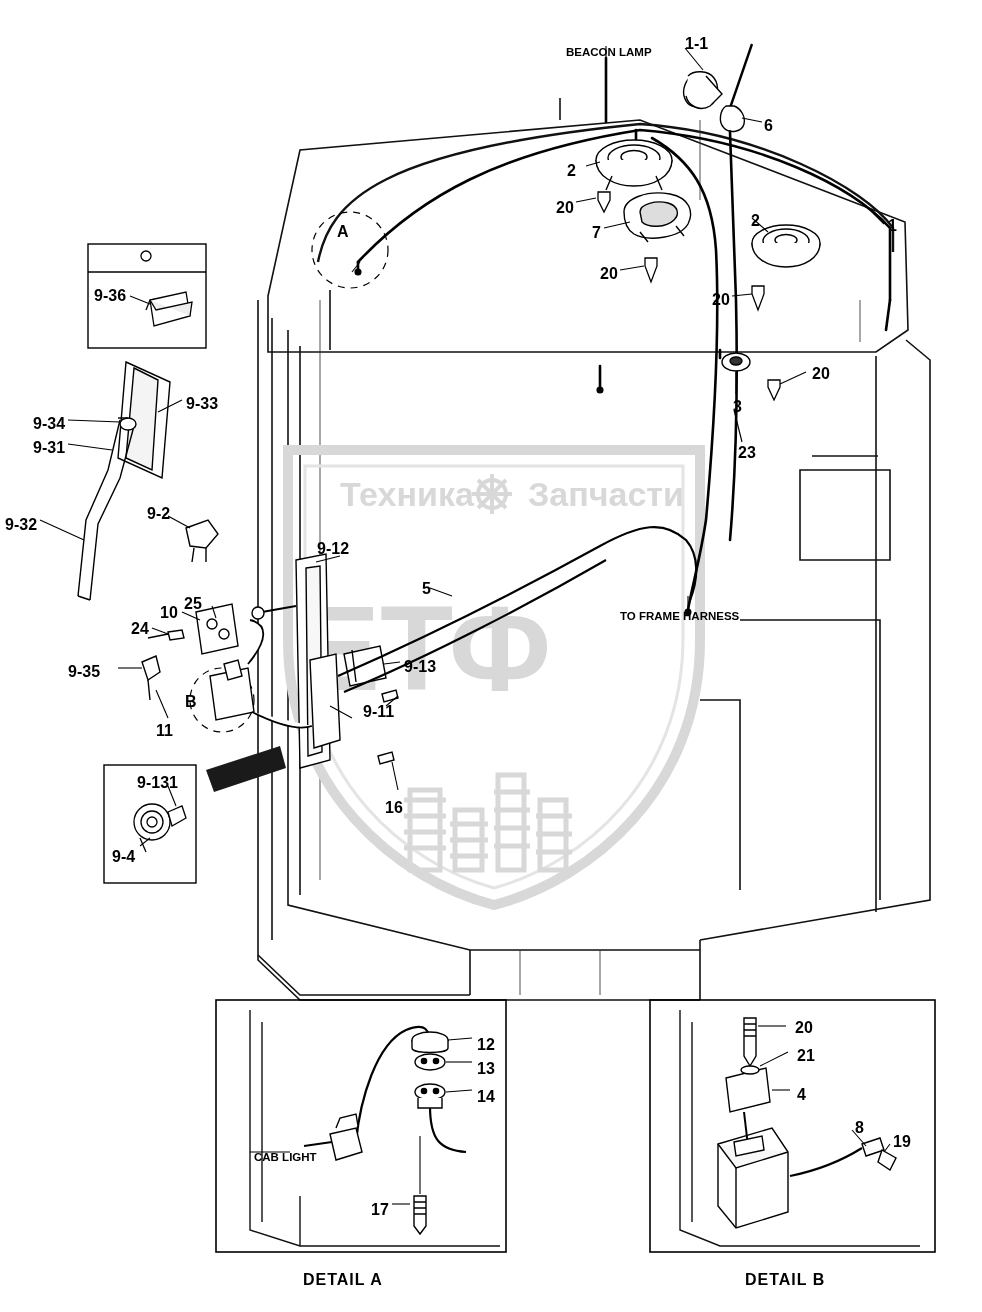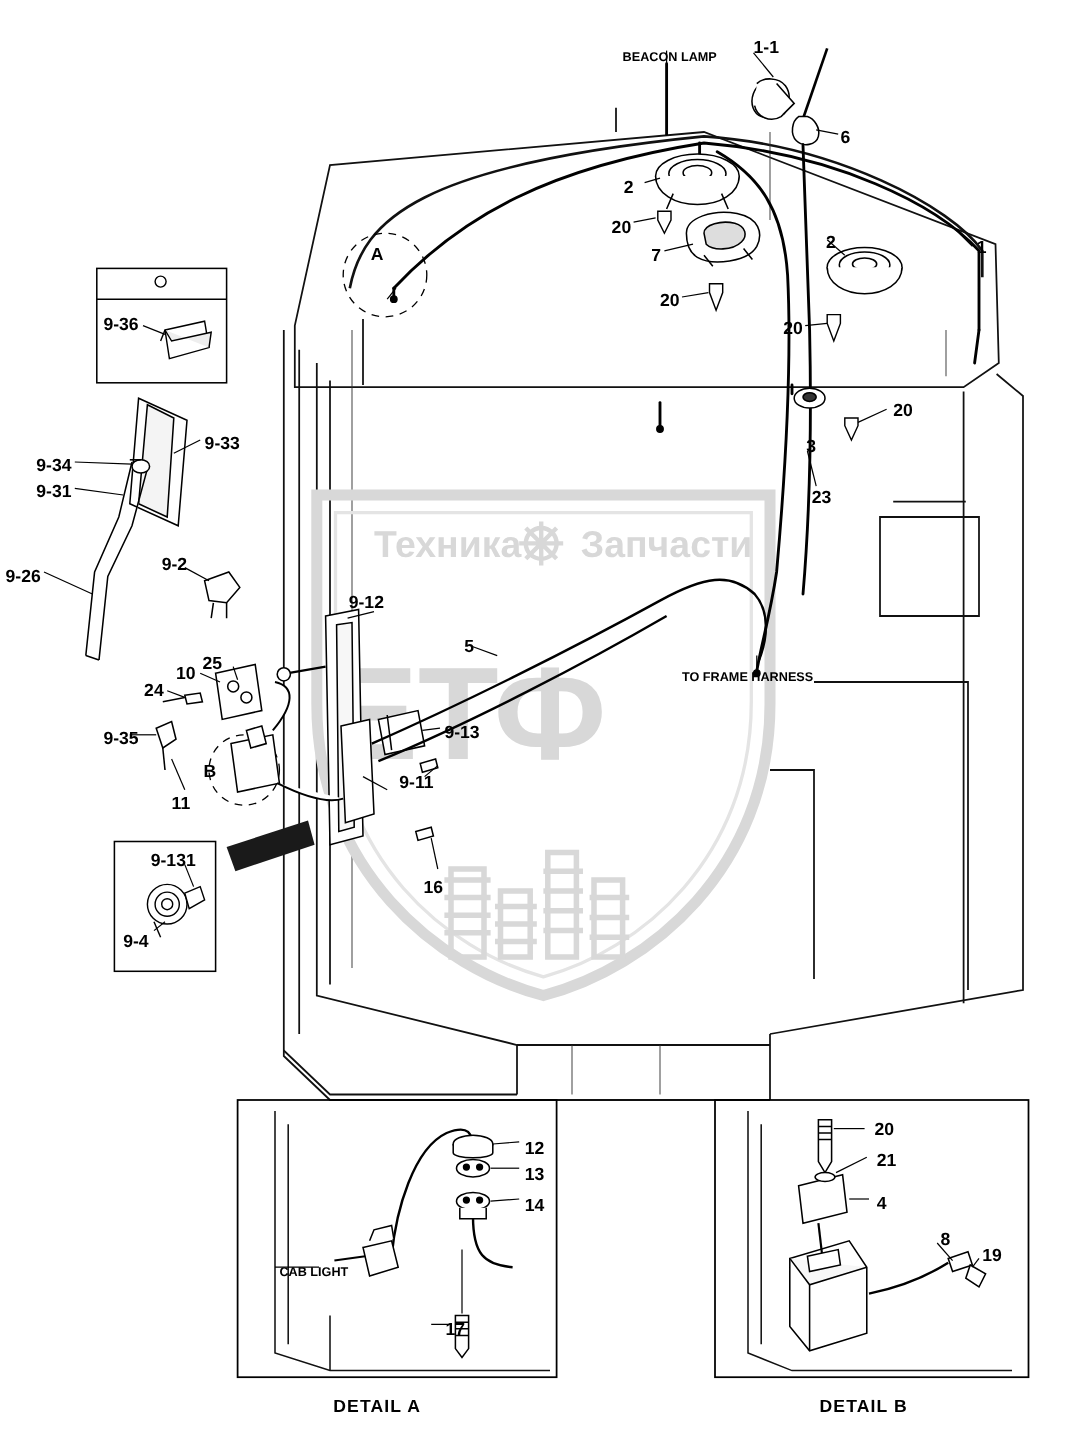--- a/index.html
+++ b/index.html
@@ -399,39 +399,39 @@
       <div class="lbl" style="left: 600px; top: 266px;">20</div>
       <div class="lbl" style="left: 712px; top: 292px;">20</div>
       <div class="lbl" style="left: 812px; top: 366px;">20</div>
       <div class="lbl" style="left: 733px; top: 399px;">3</div>
       <div class="lbl" style="left: 738px; top: 425px; margin-top: 20px;">23</div>
       <div class="lbl" style="left: 337px; top: 224px;">A</div>
       <div class="lbl" style="left: 94px; top: 288px;">9-36</div>
       <div class="lbl" style="left: 186px; top: 396px;">9-33</div>
       <div class="lbl" style="left: 33px; top: 416px;">9-34</div>
       <div class="lbl" style="left: 33px; top: 440px;">9-31</div>
-      <div class="lbl" style="left: 5px; top: 517px;">9-26</div>
+      <div class="lbl" style="left: 5px; top: 517px;">9-32</div>
       <div class="lbl" style="left: 147px; top: 506px;">9-2</div>
       <div class="lbl" style="left: 317px; top: 541px;">9-12</div>
       <div class="lbl" style="left: 422px; top: 581px;">5</div>
       <div class="lbl" style="left: 184px; top: 596px;">25</div>
       <div class="lbl" style="left: 160px; top: 605px;">10</div>
       <div class="lbl" style="left: 131px; top: 621px;">24</div>
       <div class="lbl" style="left: 404px; top: 659px;">9-13</div>
-      <div class="lbl" style="left: 94px; top: 664px;">9-35</div>
+      <div class="lbl" style="left: 68px; top: 664px;">9-35</div>
       <div class="lbl" style="left: 185px; top: 694px;">B</div>
       <div class="lbl" style="left: 363px; top: 704px;">9-11</div>
       <div class="lbl" style="left: 156px; top: 723px;">11</div>
       <div class="lbl" style="left: 137px; top: 775px;">9-131</div>
       <div class="lbl" style="left: 385px; top: 800px;">16</div>
       <div class="lbl" style="left: 112px; top: 849px;">9-4</div>
       <div class="lbl" style="left: 477px; top: 1037px; text-align: right;">12</div>
       <div class="lbl" style="left: 477px; top: 1061px;">13</div>
       <div class="lbl" style="left: 477px; top: 1089px;">14</div>
-      <div class="lbl" style="left: 371px; top: 1202px; margin-left: 34px;">17</div>
+      <div class="lbl" style="left: 371px; top: 1202px;">17</div>
       <div class="lbl" style="left: 795px; top: 1020px;">20</div>
       <div class="lbl" style="left: 797px; top: 1048px;">21</div>
       <div class="lbl" style="left: 797px; top: 1087px;">4</div>
       <div class="lbl" style="left: 855px; top: 1120px;">8</div>
       <div class="lbl" style="left: 893px; top: 1134px;">19</div>
     </div>
 
 </div>
 
 </body></html>

